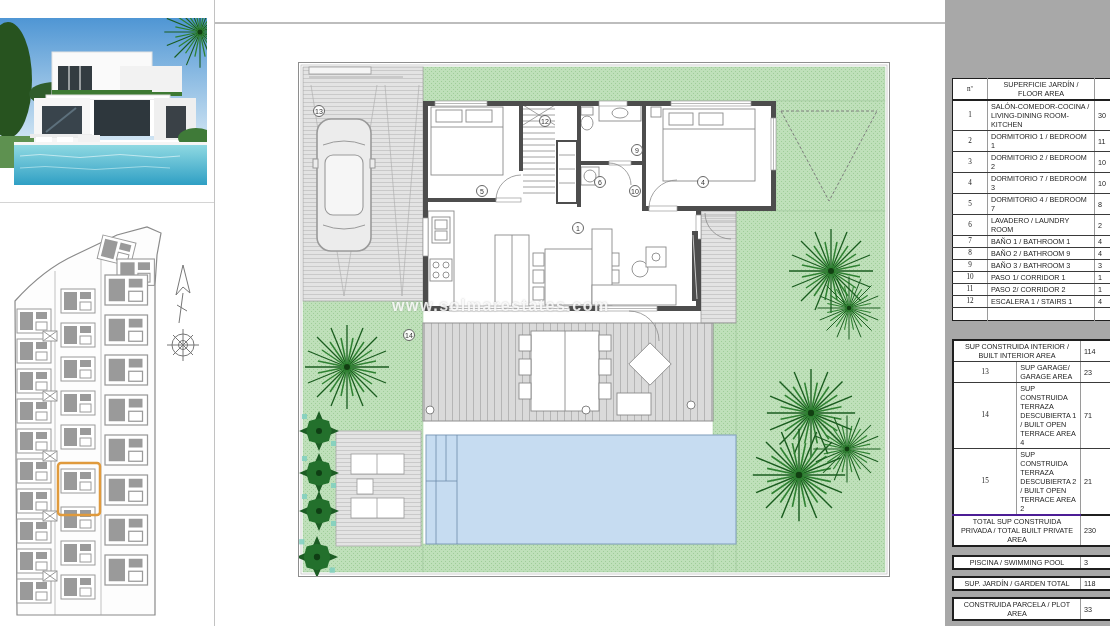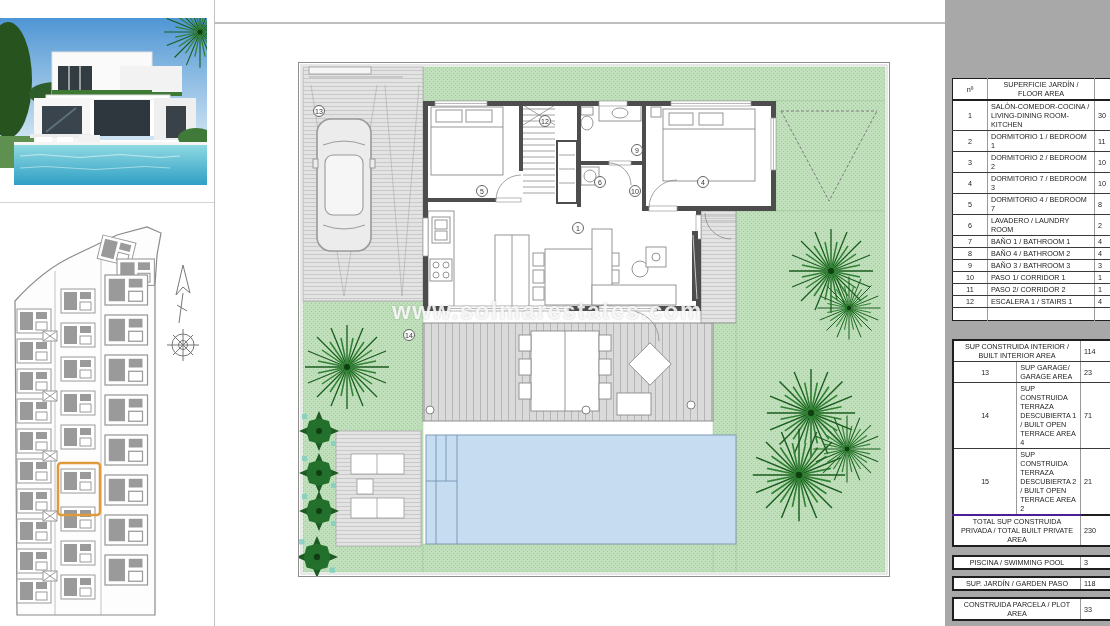--- a/index.html
+++ b/index.html
@@ -9,32 +9,32 @@
   
   .vdivider{left:214px;top:0;width:1px;height:626px;background:#c2c2c2;}
   .hline-top{left:215px;top:22px;width:730px;height:2px;background:#bdbdbd;}
   .hline-photo{left:0;top:202px;width:214px;height:1px;background:#d4d4d4;}
   
   .villa{left:0;top:18px;width:207px;height:167px;}
   .siteplan{left:5px;top:225px;width:205px;height:398px;}
   
   .plan{left:298px;top:62px;width:592px;height:515px;background:#fff;
         border:1px solid #8e8e8e;box-sizing:border-box;}
-  .watermark{left:392px;top:297px;font-size:24px;font-weight:bold;letter-spacing:1.5px;
+  .watermark{left:392px;top:297px;font-size:16px;font-weight:bold;letter-spacing:1.5px;
              color:rgba(255,255,255,0.85);text-shadow:0 0 2px rgba(110,110,110,0.45);
              white-space:nowrap;z-index:5;}
   
   .panel{left:945px;top:0;width:165px;height:626px;background:#a8a8a8;overflow:hidden;}
   table.ptable{border-collapse:collapse;background:#fff;table-layout:fixed;
                width:175px;margin-left:7px;font-size:7.2px;line-height:1.25;color:#1c1c1c;}
   table.ptable td{border-right:1px solid #9a9a9a;border-bottom:1px solid #3a3a3a;
                   padding:1px 3px;overflow:hidden;}
   table.ptable{border:1.5px solid #1f1f1f;}
   table.t2,table.t3,table.t4,table.t5{border:2px solid #1f1f1f;}
-  td.cnum{text-align:center;width:28px;}
+  td.cnum{text-align:center;width:28px;font-family:Liberation Serif, serif;}
   td.cdesc{width:100px;}
   td.cval{width:38px;text-align:left;}
   td.cspan{text-align:center;}
   tr.thead td{border-bottom:2px solid #1f1f1f;text-align:center;}
   tr.emptyrow td{height:10px;border-bottom:none;}
   .gap18{height:18px;} .gap8{height:8px;} .gap6{height:6px;}
   .mtop{margin-top:78px;}
   svg text.lbl{font-family:"Liberation Sans",sans-serif;font-size:7px;fill:#333;}
 </style>
 </head>
@@ -498,21 +498,21 @@
           <td class="cdesc">LAVADERO / LAUNDRY ROOM</td>
           <td class="cval">2</td>
         </tr>
     <tr>
           <td class="cnum">7</td>
           <td class="cdesc">BAÑO 1 / BATHROOM 1</td>
           <td class="cval">4</td>
         </tr>
     <tr>
           <td class="cnum">8</td>
-          <td class="cdesc">BAÑO 4 / BATHROOM 2</td>
+          <td class="cdesc">BAÑO 2 / BATHROOM 9</td>
           <td class="cval">4</td>
         </tr>
     <tr>
           <td class="cnum">9</td>
           <td class="cdesc">BAÑO 3 / BATHROOM 3</td>
           <td class="cval">3</td>
         </tr>
     <tr>
           <td class="cnum">10</td>
           <td class="cdesc">PASO 1/ CORRIDOR 1</td>
@@ -575,21 +575,21 @@
           <td class="cval">3</td>
         </tr>
   </tbody>
     </table>
 
   <div class="gap6"></div>
 
   <table class="ptable t4">
     <tbody>
         <tr>
-          <td class="cspan" colspan="2">SUP. JARDÍN / GARDEN PASO</td>
+          <td class="cspan" colspan="2">SUP. JARDÍN / GARDEN TOTAL</td>
           <td class="cval">118</td>
         </tr>
   </tbody>
     </table>
 
   <div class="gap6"></div>
 
   <table class="ptable t5">
     <tbody>
         <tr>

